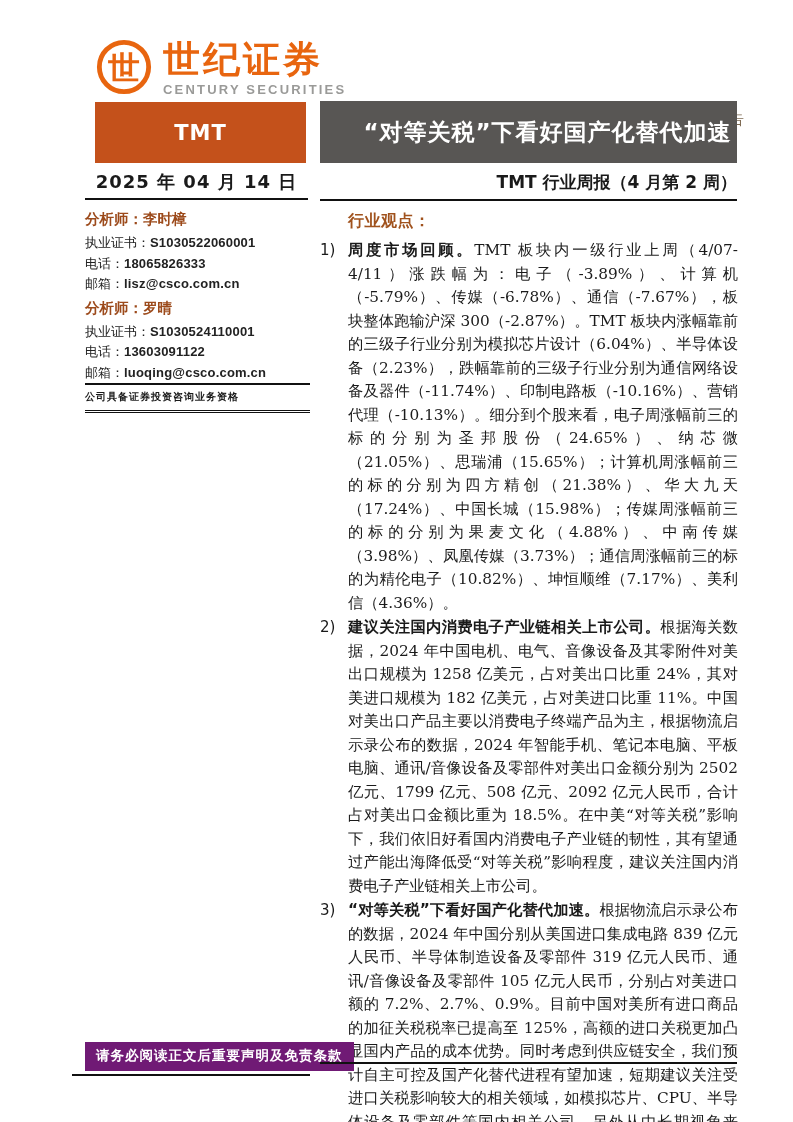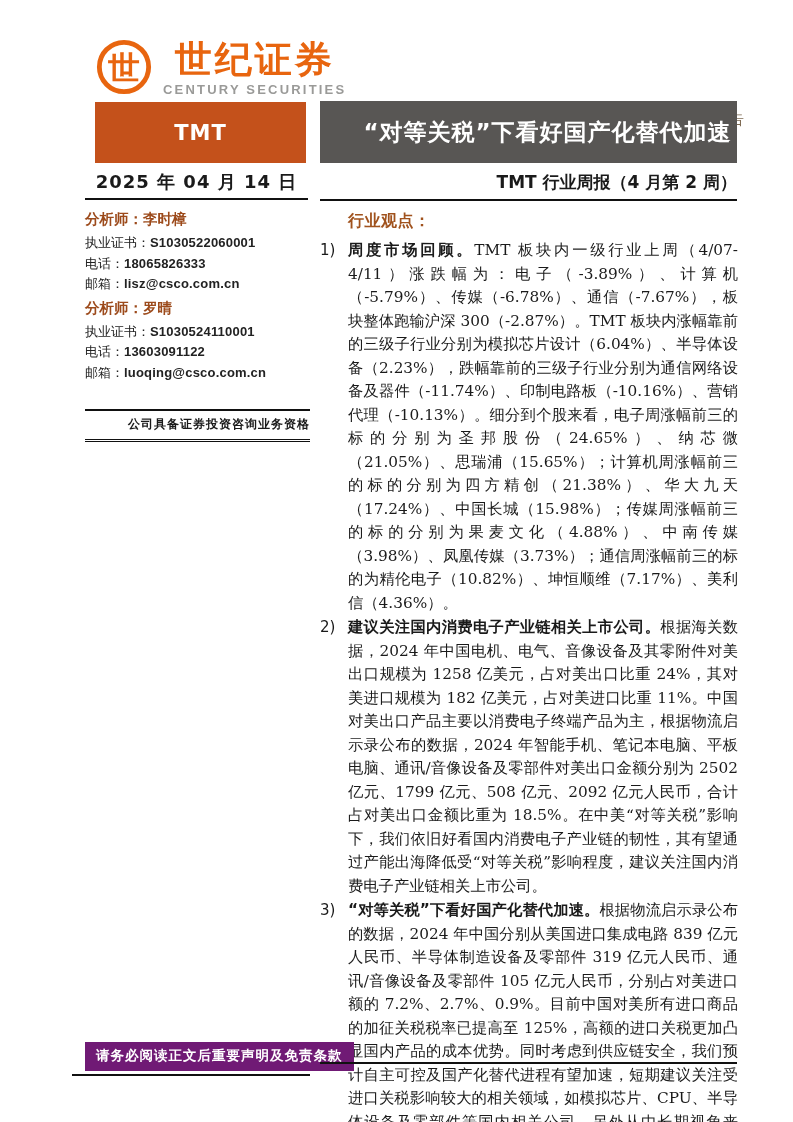--- a/index.html
+++ b/index.html
@@ -3,21 +3,21 @@
 <meta charset="utf-8">
 <style>
   * { margin:0; padding:0; box-sizing:border-box; }
   html,body { background:#ffffff; }
   body { font-family:"DejaVu Sans", sans-serif; color:#1a1a1a; }
   .page { position:relative; width:793px; height:1122px; background:#ffffff; overflow:hidden; margin:0 auto; }
 
   
   .logo-row { position:absolute; left:95px; top:38px; display:flex; align-items:flex-start; }
   .logo-mark { width:58px; height:58px; margin-right:10px; }
-  .logo-text-block { display:flex; flex-direction:column;text-align:center; }
+  .logo-text-block { display:flex; flex-direction:column; }
   .logo-cn { font-size:37px; font-weight:bold; color:#E8650F; letter-spacing:3px; line-height:42px; font-family:"DejaVu Serif", serif; }
   .logo-en { font-size:13px; font-weight:bold; color:#9a9a98; letter-spacing:2.2px; margin-top:2px; font-family:"Liberation Sans", sans-serif; }
   .report-type { position:absolute; right:44px; top:74px; font-size:15px; color:#7e6a52; letter-spacing:5px; font-family:"DejaVu Serif", serif;margin-top:36px; }
 
   
   .badge-tmt { position:absolute; left:95px; top:102px; width:211px; height:61px; background:#C4511B;
                display:flex; align-items:center; justify-content:center; color:#fff; font-size:21px; font-weight:bold; letter-spacing:1px; }
   .title-banner { position:absolute; left:320px; top:101px; width:417px; height:62px; background:#585654;
                   display:flex; align-items:center; justify-content:center; color:#fff; font-size:23px; font-weight:bold; letter-spacing:1px; white-space:nowrap;padding-left:38px; }
 
@@ -29,22 +29,22 @@
   .rule-right-top   { left:320px; top:199px;  width:417px; height:2px; }
   .rule-left-bottom { left:72px;  top:1074px; width:238px; height:2px; }
   .rule-right-bottom{ left:320px; top:1062px; width:417px; height:2px; }
 
   
   .left-col { position:absolute; left:85px; top:206px; width:225px; }
   .analyst-name { font-size:14.5px; font-weight:bold; color:#9C4A1B; margin-top:4px; margin-bottom:4px; }
   .detail-line { font-size:13px; color:#222; line-height:20.5px; display:flex; align-items:baseline;text-align:center; }
   .detail-label { font-family:"DejaVu Serif", serif; white-space:nowrap; }
   .detail-value { font-weight:bold; font-family:"Liberation Sans", sans-serif; letter-spacing:0.2px; }
-  .qual-box { margin-top:26px; border-top:2px solid #111; border-bottom:3px double #111; padding:5px 0 6px 0;
-              text-align:right; font-size:12px; font-weight:bold; letter-spacing:1px; font-family:"DejaVu Serif", serif; }
+  .qual-box { margin-top:0; border-top:2px solid #111; border-bottom:3px double #111; padding:5px 0 6px 0;
+              text-align:left; font-size:10px; font-weight:bold; letter-spacing:1px; font-family:"DejaVu Serif", serif; }
 
   
   .main-col { position:absolute; left:320px; top:211px; width:418px; }
   .section-title { font-size:16px; font-weight:bold; color:#A0521D; margin-left:28px; margin-bottom:7px; letter-spacing:0.5px; }
   .point { display:flex; margin-bottom:1px; }
   .point-num { flex:0 0 28px; font-size:15px; line-height:23.5px; }
   .point-text { flex:1; font-size:15.3px; line-height:23.5px; text-align:justify; font-family:"DejaVu Serif", serif; }
   .point-lead { font-weight:bold; font-family:"DejaVu Sans", sans-serif; }
 
   

